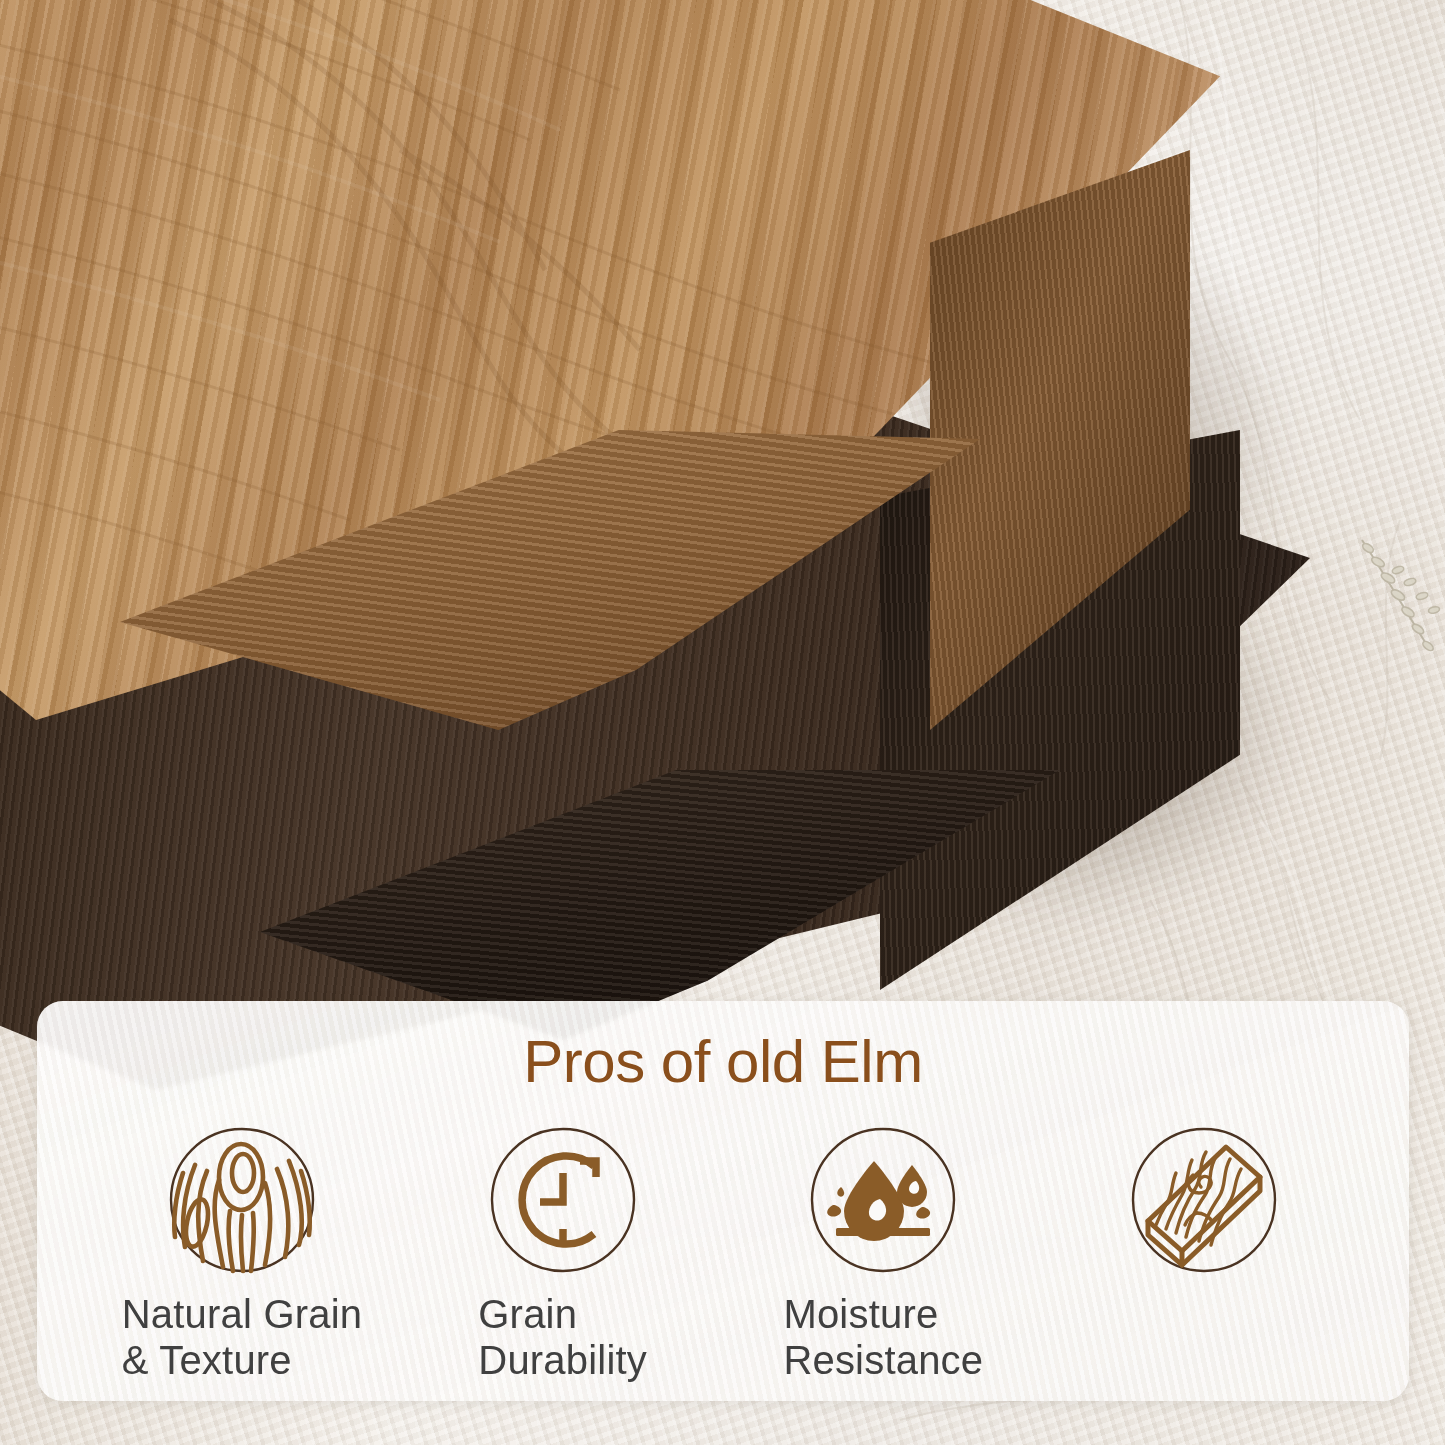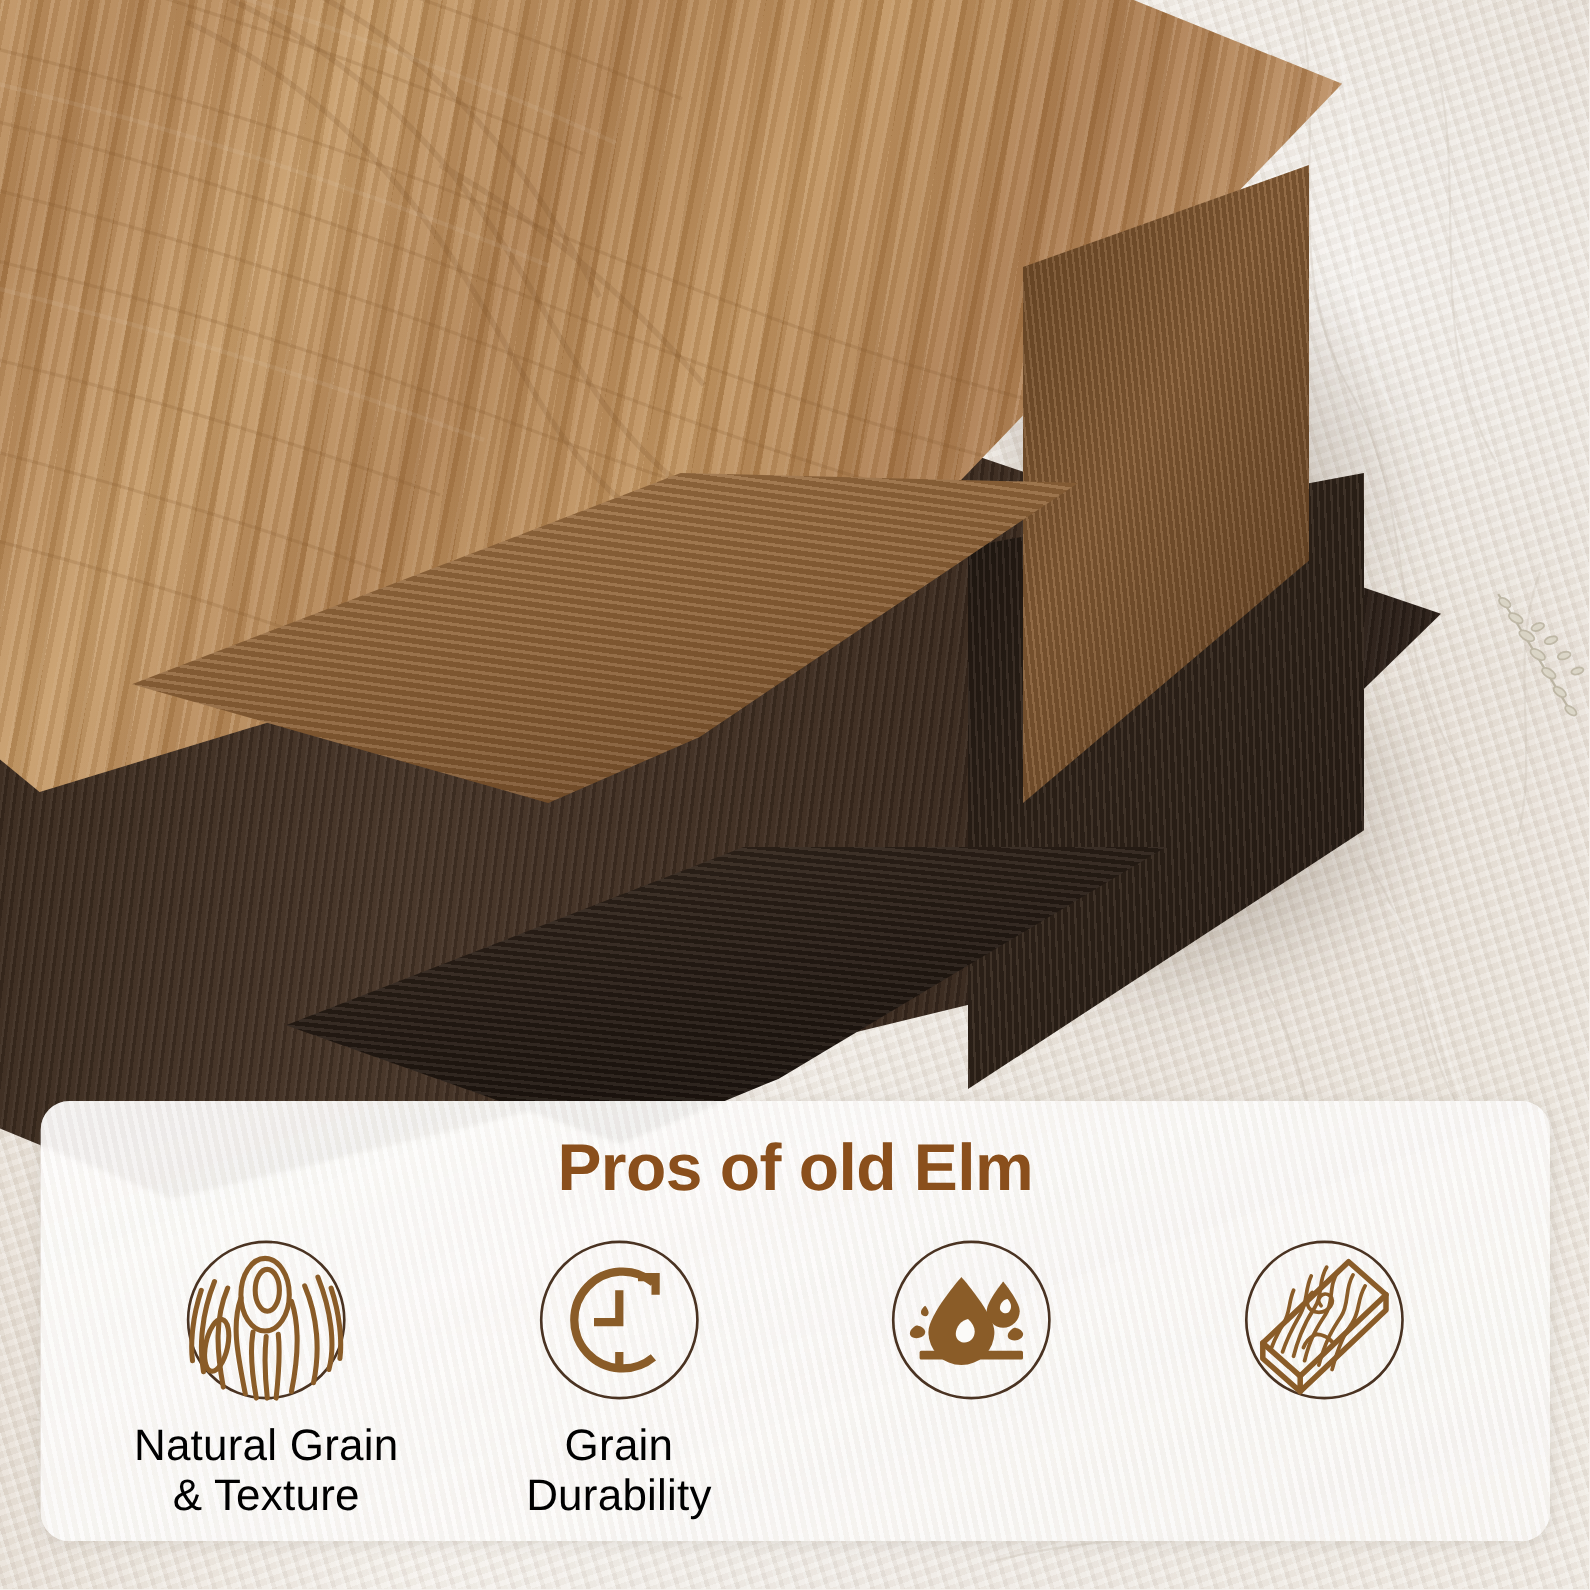--- a/index.html
+++ b/index.html
@@ -133,21 +133,21 @@
       repeating-linear-gradient(78deg, rgba(255,255,255,.5) 0 4px, rgba(222,214,203,.20) 4px 9px),
       linear-gradient(160deg, rgba(255,255,255,.55), rgba(240,236,230,.35));
     opacity:.7;
   }
   .card-inner{position:relative; z-index:2; height:100%;}
 
   .card-title{
     text-align:center;
     color:#8a4f1c;
     font-size:60px;
-    font-weight:700;
+    font-weight:400;
     letter-spacing:-.5px;
     margin:0;
     padding-top:28px;
     line-height:1.1;
     text-shadow:0 1px 0 rgba(255,255,255,.5);
   }
 
   .features{
     display:flex;
     justify-content:space-between;
@@ -160,22 +160,21 @@
     display:flex;
     flex-direction:column;
     align-items:center;
   }
   .feature-icon{
     width:150px;height:150px;
     display:block;
   }
   .feature-label{
     margin-top:16px;
-    text-align:center;
-    color:#000000;
+    color:#404040;
     font-size:40px;
     font-weight:400;
     line-height:1.16;
     letter-spacing:.2px;
     white-space:pre-line;
   }
 </style>
 </head>
 <body>
 
@@ -317,20 +316,22 @@
               <path d="M25,80 C19,83 17,89 22,91 C28,93 34,89 33,85 C32,82 28,80 25,80 Z"></path>
               <path d="M114,82 C108,85 106,91 111,93 C117,95 123,91 122,87 C121,84 117,82 114,82 Z"></path>
 
               <rect x="28" y="103" width="94" height="8" rx="1.5"></rect>
             </g>
             <g fill="#fbfaf8">
               <path d="M72,74 C79,80 80,88 75,93 C70,98 62,95 61,89 C60,82 66,75 72,74 Z"></path>
               <path d="M108,56 C112,60 112,65 109,68 C106,70 101,68 101,64 C101,60 105,56 108,56 Z"></path>
             </g>
           </svg>
+          <div class="feature-label">Moisture
+Resistance</div>
         </div>
 
         <div class="feature">
           <svg class="feature-icon" viewBox="0 0 150 150">
             <circle cx="75" cy="75" r="71" fill="none" stroke="#4a3322" stroke-width="2.4"></circle>
             <g fill="none" stroke="#8a5c28" stroke-width="5" stroke-linejoin="round" stroke-linecap="round">
 
               <path d="M97,22 L131,52 L53,126 L19,96 Z"></path>
 
               <path d="M19,96 L19,110 L53,140 L53,126"></path>

